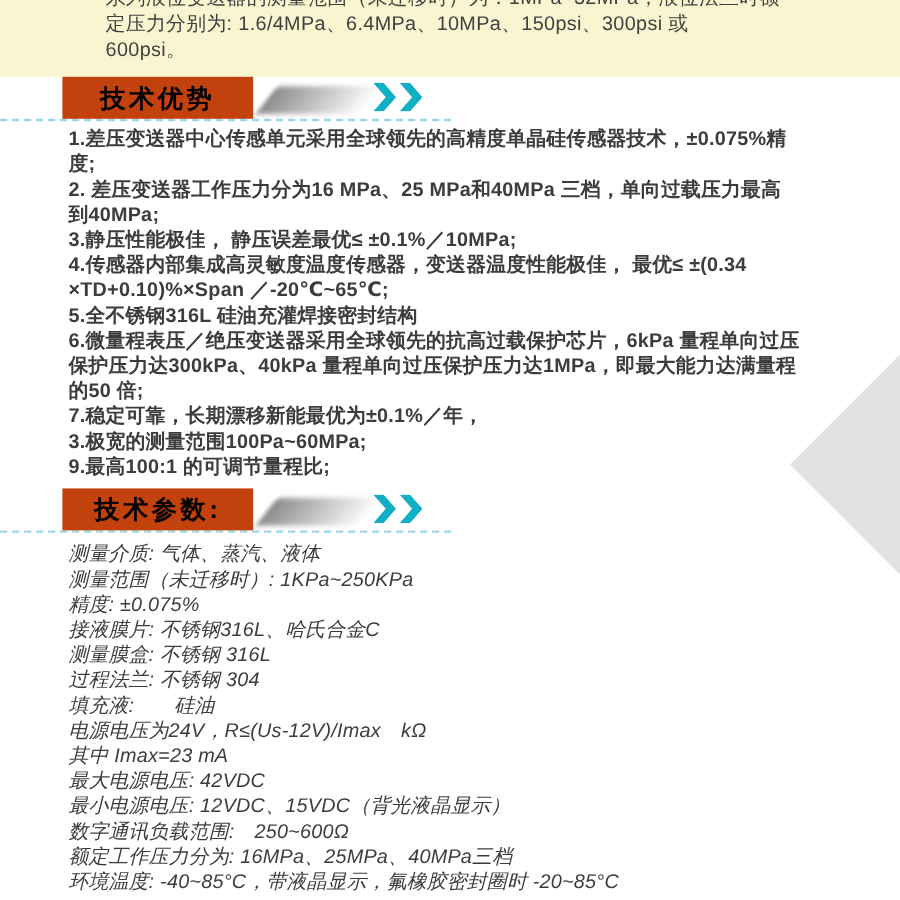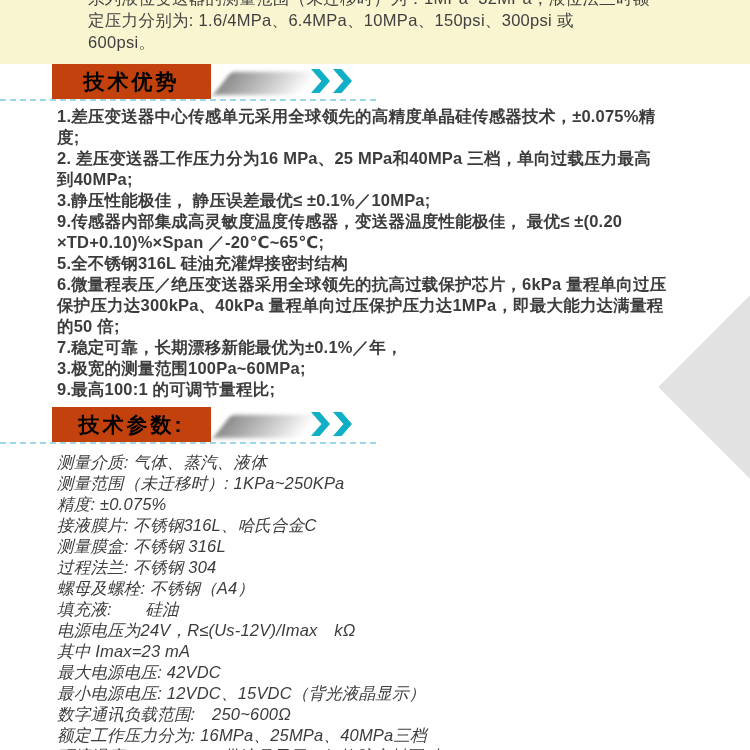--- a/index.html
+++ b/index.html
@@ -88,21 +88,21 @@
     <div class="chevrons">
       <span class="chev"></span>
       <span class="chev"></span>
     </div>
   </div>
 
   <div class="adv-list">
       <p>1.差压变送器中心传感单元采用全球领先的高精度单晶硅传感器技术，±0.075%精度;</p>
       <p>2. 差压变送器工作压力分为16 MPa、25 MPa和40MPa 三档，单向过载压力最高到40MPa;</p>
       <p>3.静压性能极佳， 静压误差最优≤ ±0.1%／10MPa;</p>
-      <p>9.传感器内部集成高灵敏度温度传感器，变送器温度性能极佳， 最优≤ ±(0.20 ×TD+0.10)%×Span ／-20℃~65℃;</p>
+      <p>4.传感器内部集成高灵敏度温度传感器，变送器温度性能极佳， 最优≤ ±(0.34 ×TD+0.10)%×Span ／-20℃~65℃;</p>
       <p>5.全不锈钢316L 硅油充灌焊接密封结构</p>
       <p>6.微量程表压／绝压变送器采用全球领先的抗高过载保护芯片，6kPa 量程单向过压保护压力达300kPa、40kPa 量程单向过压保护压力达1MPa，即最大能力达满量程的50 倍;</p>
       <p>7.稳定可靠，长期漂移新能最优为±0.1%／年，</p>
       <p>3.极宽的测量范围100Pa~60MPa;</p>
       <p>9.最高100:1 的可调节量程比;</p>
     </div>
 
   <div class="hdr-row second">
     <div class="hdr-shadow"></div>
     <div class="hdr-box">
@@ -114,21 +114,20 @@
     </div>
   </div>
 
   <div class="param-list">
       <p>测量介质: 气体、蒸汽、液体</p>
       <p>测量范围（未迁移时）: 1KPa~250KPa</p>
       <p>精度: ±0.075%</p>
       <p>接液膜片: 不锈钢316L、哈氏合金C</p>
       <p>测量膜盒: 不锈钢 316L</p>
       <p>过程法兰: 不锈钢 304</p>
-      <p>螺母及螺栓: 不锈钢（A4）</p>
       <p>填充液:　　硅油</p>
       <p>电源电压为24V，R≤(Us-12V)/Imax　kΩ</p>
       <p>其中 Imax=23 mA</p>
       <p>最大电源电压: 42VDC</p>
       <p>最小电源电压: 12VDC、15VDC（背光液晶显示）</p>
       <p>数字通讯负载范围:　250~600Ω</p>
       <p>额定工作压力分为: 16MPa、25MPa、40MPa三档</p>
       <p>环境温度: -40~85°C，带液晶显示，氟橡胶密封圈时 -20~85°C</p>
     </div>
 

